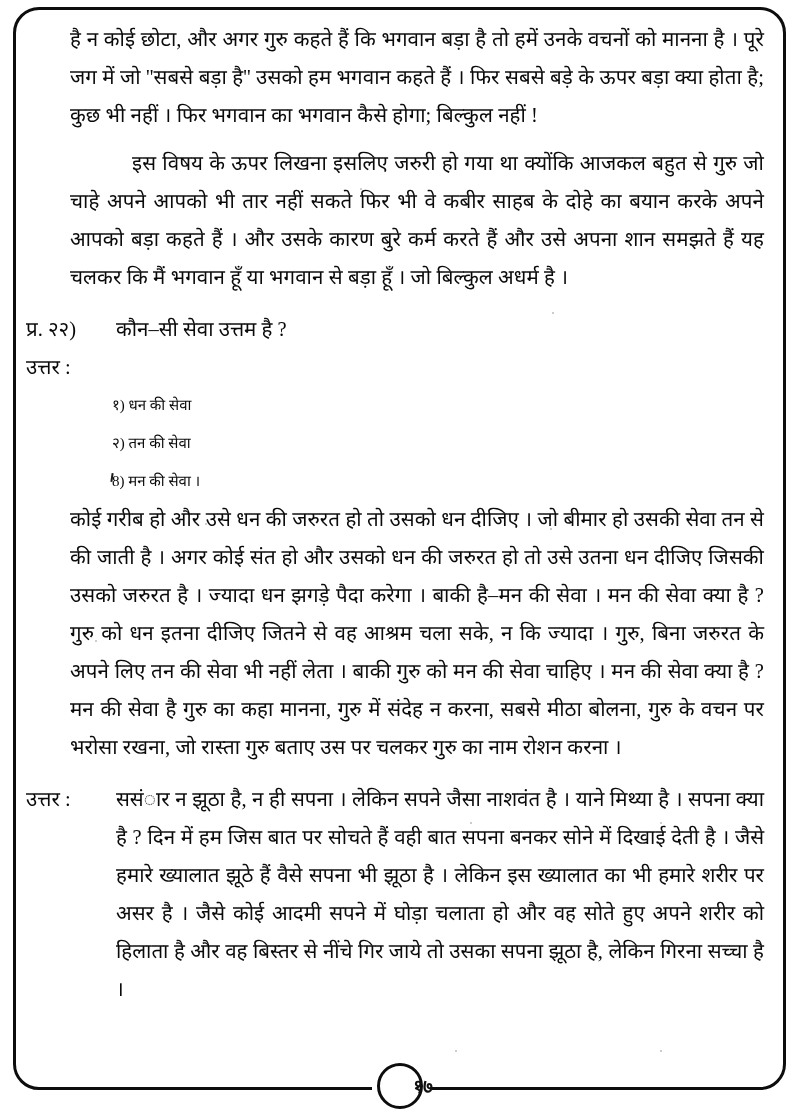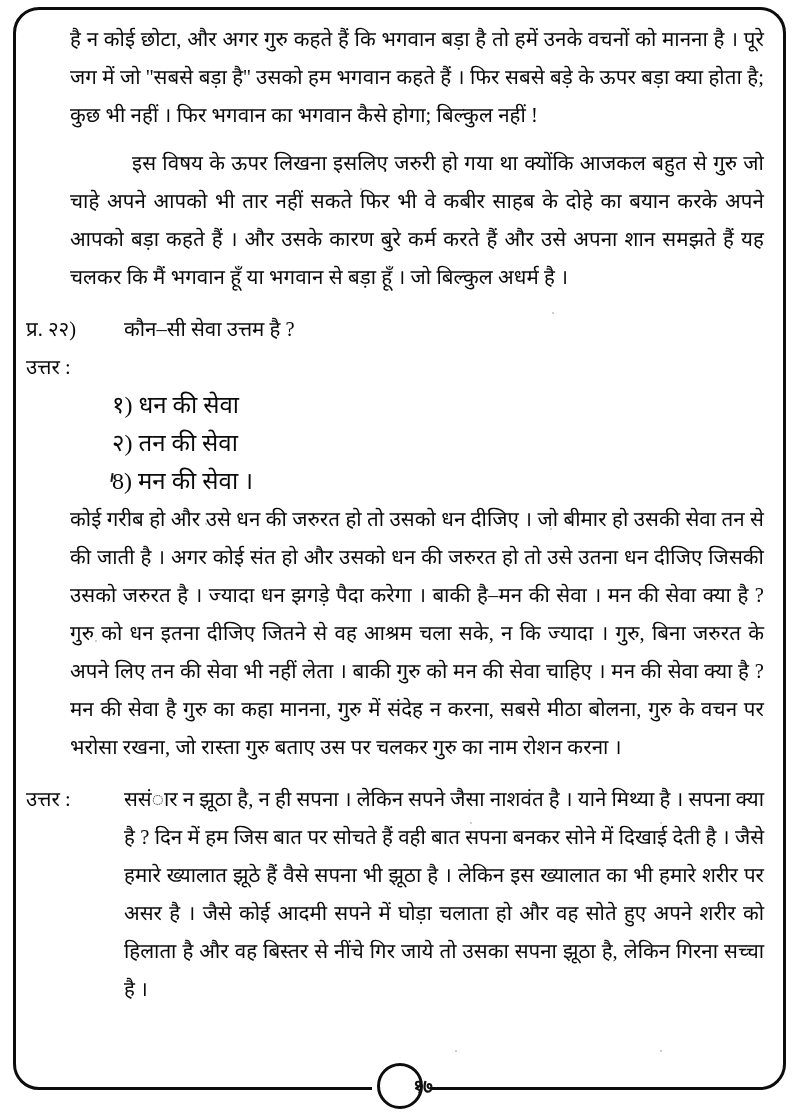--- a/index.html
+++ b/index.html
@@ -95,21 +95,21 @@
     padding-top: 10px;
   }
 
   
   .qa-block {
     padding-top: 14px;
   }
   .qa-row {
     display: flex;
     align-items: flex-start;
-    column-gap: 12px;
+    column-gap: 4px;
   }
   .qa-label {
     flex: 0 0 86px;
     width: 86px;
     font-family: "Liberation Serif", "DejaVu Serif", serif;
     font-size: 20.5px;
     line-height: 38px;
     color: #0a0a0a;
     white-space: nowrap;
   }
@@ -126,21 +126,21 @@
     white-space: nowrap;
   }
 
   .list {
     list-style: none;
     margin: 0;
     padding: 0 0 0 86px;
   }
   .list li {
     font-family: "Liberation Serif", "DejaVu Serif", serif;
-    font-size: 24px;
+    font-size: 15px;
     line-height: 38px;
     color: #0a0a0a;
     white-space: nowrap;
   }
   .stray-mark {
     position: absolute;
     left: 111px;
     top: 473px;
     width: 2px;
     height: 9px;

